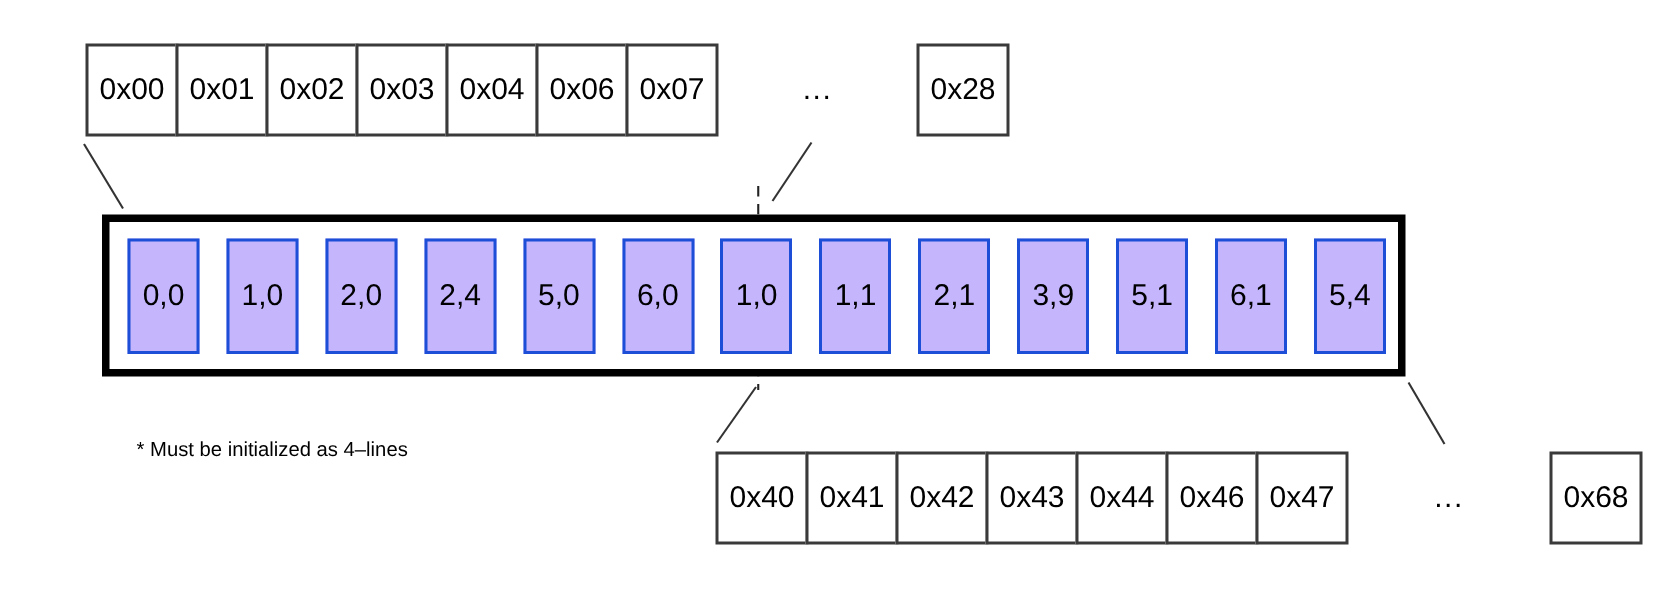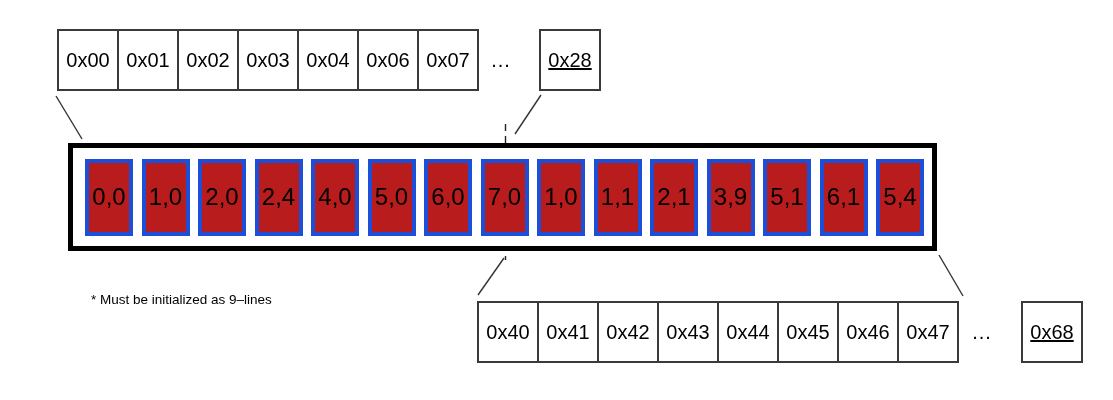--- a/index.html
+++ b/index.html
@@ -22,20 +22,21 @@
     top: 0;
     width: 1113px;
     height: 400px;
     pointer-events: none;
   }
   
   .addr-row {
     position: absolute;
     display: flex;
     align-items: stretch;
+    gap: 44px;
   }
   .addr-row.top    { left: 57px;  top: 29px;  }
   .addr-row.bottom { left: 477px; top: 301px; text-align: right; }
   .joined { display: flex; }
   .abox {
     box-sizing: border-box;
     width: 62px;
     height: 62px;
     border: 2px solid #3a3a3a;
     background: #ffffff;
@@ -50,46 +51,46 @@
   .ellipsis-slot {
     box-sizing: border-box;
     display: flex;
     align-items: center;
     justify-content: center;
     font-size: 20px;
     letter-spacing: 1px;
   }
   .addr-row.top    .ellipsis-slot { width: 44px; }
   .addr-row.bottom .ellipsis-slot { width: 46px; }
-  .abox.solo { margin-left: 16px; text-decoration: underline; }
+  .abox.solo { margin-left: 0; }
   
   .buffer {
     position: absolute;
     left: 68px;
     top: 143px;
     box-sizing: border-box;
     width: 869px;
     height: 108px;
     border: 5px solid #000000;
     background: #ffffff;
     display: flex;
     align-items: center;
     justify-content: space-between;
     padding: 0 8px 0 12px;
   }
   .cell {
     box-sizing: border-box;
     width: 48px;
     height: 77px;
-    border: 4px solid #1d4ed8;
-    background: #b91c1c;
+    border: 2px solid #1d4ed8;
+    background: #c4b5fd;
     display: flex;
     align-items: center;
     justify-content: center;
-    font-size: 24px;
+    font-size: 20px;
     flex: 0 0 auto;
   }
   
   .footnote {
     position: absolute;
     left: 91px;
     top: 292px;
     font-size: 13.5px;
     color: #000000;
     white-space: nowrap;
@@ -120,43 +121,40 @@
     </div>
     <div class="ellipsis-slot">...</div>
     <div class="abox solo">0x28</div>
   </div>
 
   <div class="buffer">
     <div class="cell">0,0</div>
     <div class="cell">1,0</div>
     <div class="cell">2,0</div>
     <div class="cell">2,4</div>
-    <div class="cell">4,0</div>
     <div class="cell">5,0</div>
     <div class="cell">6,0</div>
-    <div class="cell">7,0</div>
     <div class="cell">1,0</div>
     <div class="cell">1,1</div>
     <div class="cell">2,1</div>
     <div class="cell">3,9</div>
     <div class="cell">5,1</div>
     <div class="cell">6,1</div>
     <div class="cell">5,4</div>
   </div>
 
-  <div class="footnote">* Must be initialized as 9–lines</div>
+  <div class="footnote">* Must be initialized as 4–lines</div>
 
   <div class="addr-row bottom">
     <div class="joined">
       <div class="abox">0x40</div>
       <div class="abox">0x41</div>
       <div class="abox">0x42</div>
       <div class="abox">0x43</div>
       <div class="abox">0x44</div>
-      <div class="abox">0x45</div>
       <div class="abox">0x46</div>
       <div class="abox">0x47</div>
     </div>
     <div class="ellipsis-slot">...</div>
     <div class="abox solo">0x68</div>
   </div>
 
 </div>
 
 </body></html>

